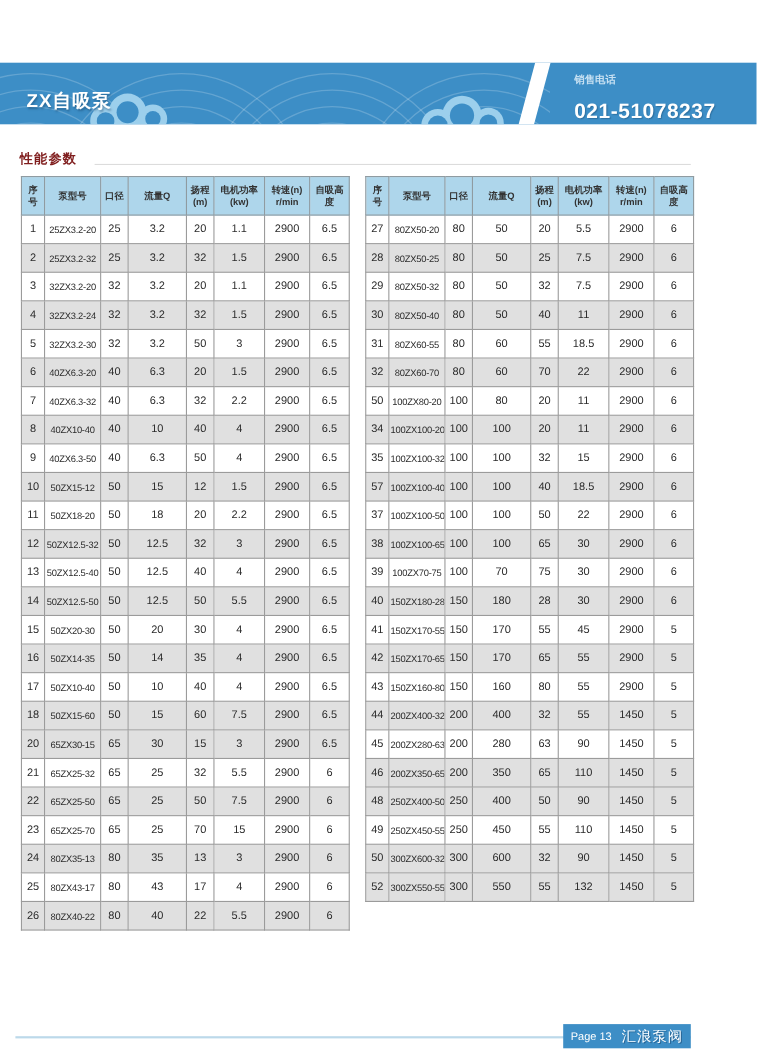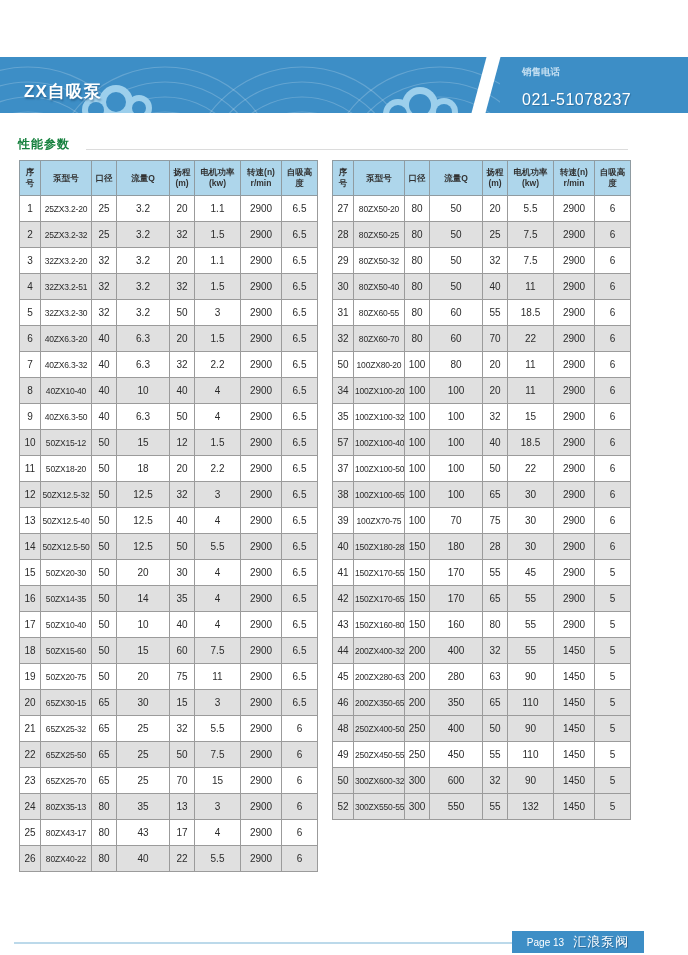--- a/index.html
+++ b/index.html
@@ -9,25 +9,25 @@
 
   
   .banner { position:absolute; left:0; top:57px; width:688px; height:56px; background:#3d8ec6; overflow:hidden; }
   .banner svg { position:absolute; left:0; top:0; }
   .banner-title { position:absolute; left:24px; top:23px; color:#ffffff; font-size:17px; font-weight:bold;
                   letter-spacing:1px; text-shadow:1px 2px 2px rgba(20,60,95,.45); }
   .banner-slash { position:absolute; left:479px; top:-4px; width:14px; height:64px; background:#ffffff;
                   transform:skewX(-15deg); }
   .phone-block { position:absolute; left:522px; top:9px; }
   .phone-label { color:#c6e0f2; font-size:9.5px; font-weight:bold; margin-bottom:12px; }
-  .phone-number { color:#ffffff; font-size:16px; font-weight:normal; letter-spacing:.5px;
+  .phone-number { color:#ffffff; font-size:19px; font-weight:bold; letter-spacing:.5px;
                   text-shadow:1px 1px 1px rgba(20,60,95,.35); }
 
   
-  .section-title { position:absolute; left:18px; top:136px; color:#15803d; font-size:12px; font-weight:bold;
+  .section-title { position:absolute; left:18px; top:136px; color:#7f1d1d; font-size:12px; font-weight:bold;
                    letter-spacing:1px; }
   .section-rule { position:absolute; left:86px; top:149px; width:542px; height:1px; background:#dcdcdc; }
 
   
   .spec-table { position:absolute; top:160px; border-collapse:collapse; table-layout:fixed; width:298px;
                 border:1px solid #7d7d7d; }
   .spec-table.left  { left:19px; }
   .spec-table.right { left:332px; }
   .spec-table th { background:#aed6eb; border:1px solid #8f9ba1; height:35px; font-size:8.5px; font-weight:bold;
                    color:#333; text-align:center; vertical-align:middle; white-space:pre-line; line-height:1.25;
@@ -36,21 +36,21 @@
                    vertical-align:middle; padding:0 1px; white-space:nowrap; overflow:hidden; background:#ffffff; }
   .spec-table tr.alt td { background:#e0e0e0; }
   .spec-table td.col1 { font-size:8.5px; letter-spacing:-0.2px; }
   .spec-table col.c0 { width:21px; } .spec-table col.c1 { width:51px; }
   .spec-table col.c2 { width:25px; } .spec-table col.c3 { width:53px; }
   .spec-table col.c4 { width:25px; } .spec-table col.c5 { width:46px; }
   .spec-table col.c6 { width:41px; } .spec-table col.c7 { width:36px; }
 
   
   .footer-line { position:absolute; left:14px; top:942px; width:614px; height:2px; background:#bcd9ea; }
-  .footer-box { position:absolute; left:512px; top:931px; width:132px; height:22px; background:#3d8ec6;
+  .footer-box { position:absolute; left:512px; top:931px; width:116px; height:22px; background:#3d8ec6;
                 color:#fff; display:flex; align-items:center; justify-content:center; gap:9px; }
   .footer-page { font-size:10px; }
   .footer-brand { font-size:13px; font-weight:normal; letter-spacing:1px; text-shadow:1px 1px 0 rgba(25,70,110,.55); }
 </style>
 </head>
 <body>
 
 <div class="page">
 
   <div class="banner">
@@ -165,21 +165,21 @@
           <td class="col1">32ZX3.2-20</td>
           <td class="col2">32</td>
           <td class="col3">3.2</td>
           <td class="col4">20</td>
           <td class="col5">1.1</td>
           <td class="col6">2900</td>
           <td class="col7">6.5</td>
         </tr>
         <tr class="alt">
           <td class="col0">4</td>
-          <td class="col1">32ZX3.2-51</td>
+          <td class="col1">32ZX3.2-24</td>
           <td class="col2">32</td>
           <td class="col3">3.2</td>
           <td class="col4">32</td>
           <td class="col5">1.5</td>
           <td class="col6">2900</td>
           <td class="col7">6.5</td>
         </tr>
         <tr>
           <td class="col0">5</td>
           <td class="col1">32ZX3.2-30</td>
@@ -310,30 +310,20 @@
           <td class="col6">2900</td>
           <td class="col7">6.5</td>
         </tr>
         <tr class="alt">
           <td class="col0">18</td>
           <td class="col1">50ZX15-60</td>
           <td class="col2">50</td>
           <td class="col3">15</td>
           <td class="col4">60</td>
           <td class="col5">7.5</td>
-          <td class="col6">2900</td>
-          <td class="col7">6.5</td>
-        </tr>
-        <tr>
-          <td class="col0">19</td>
-          <td class="col1">50ZX20-75</td>
-          <td class="col2">50</td>
-          <td class="col3">20</td>
-          <td class="col4">75</td>
-          <td class="col5">11</td>
           <td class="col6">2900</td>
           <td class="col7">6.5</td>
         </tr>
         <tr class="alt">
           <td class="col0">20</td>
           <td class="col1">65ZX30-15</td>
           <td class="col2">65</td>
           <td class="col3">30</td>
           <td class="col4">15</td>
           <td class="col5">3</td>

